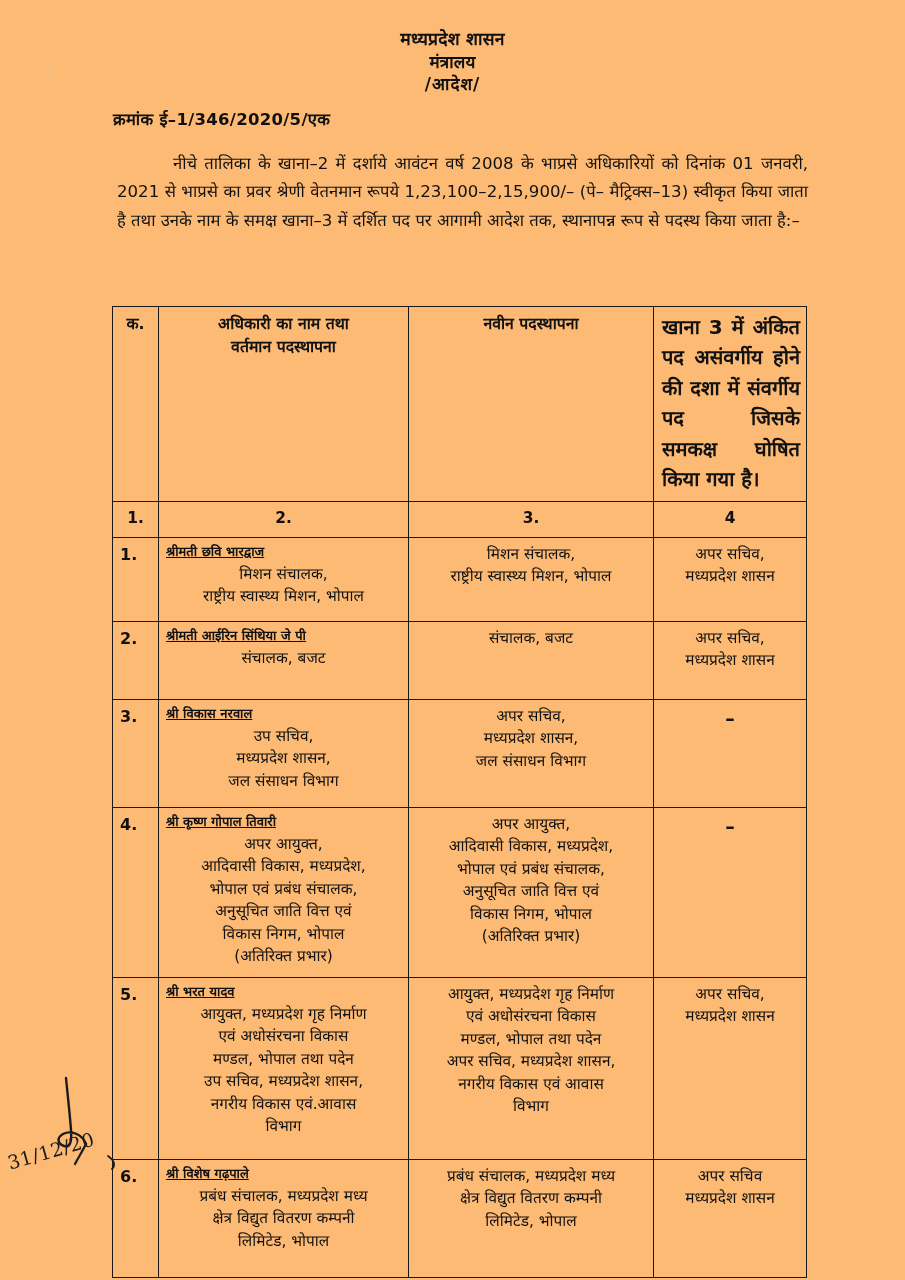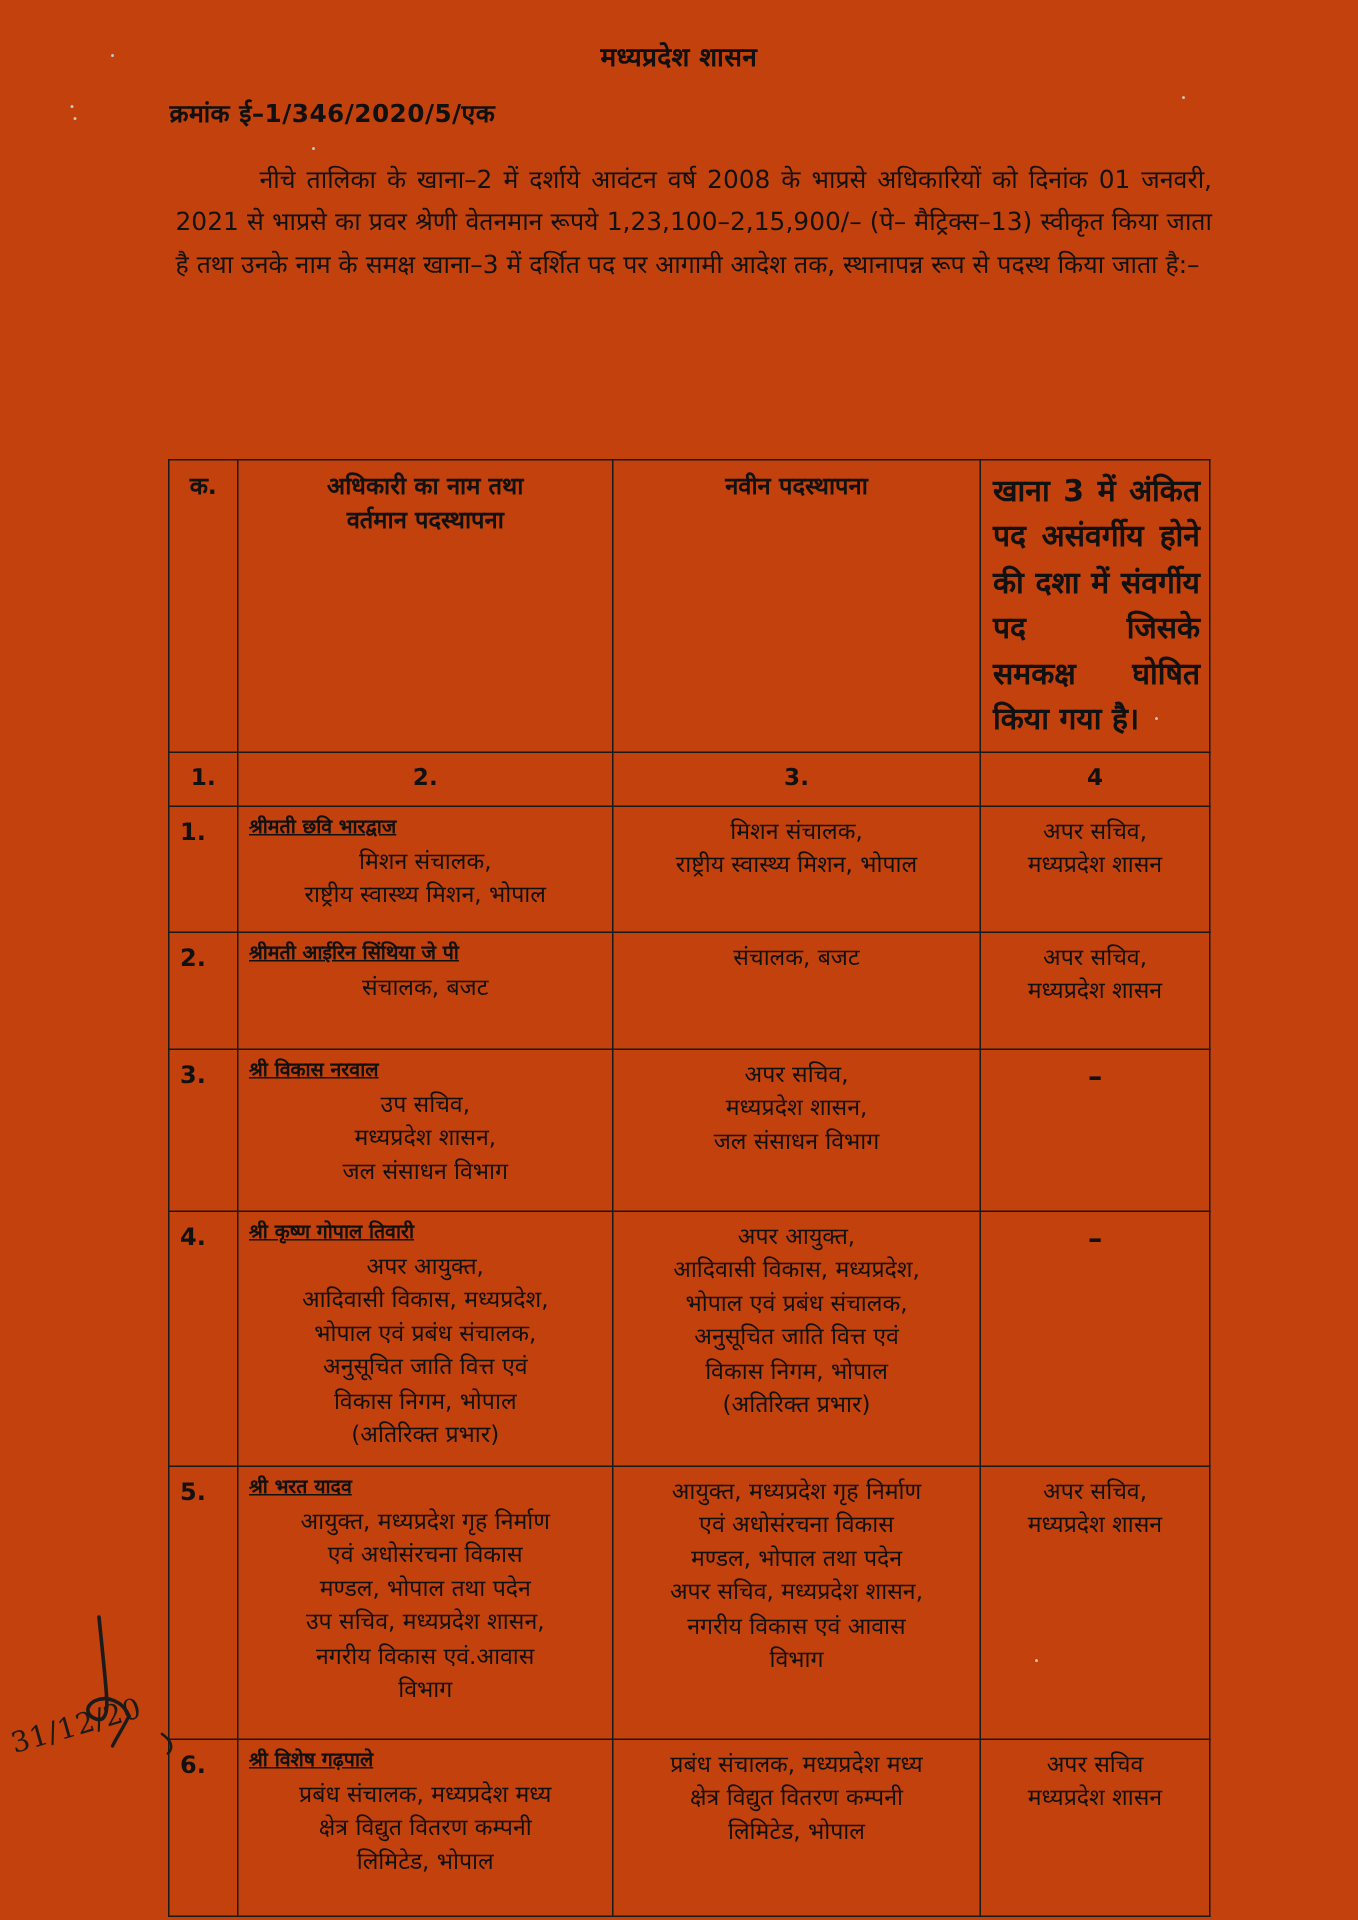--- a/index.html
+++ b/index.html
@@ -14,21 +14,21 @@
     font-family: "DejaVu Sans", "Liberation Sans", sans-serif;
     color: #141414;
     overflow: hidden;
   }
 
   .page {
     position: absolute;
     inset: 0;
     width: 905px;
     height: 1280px;
-    background: #c2410c;
+    background: #fdba74;
   }
 
   
   .header {
     padding-top: 28px;
     text-align: center;
     line-height: 1.30;
   }
   .header-line {
     font-size: 17.5px;
@@ -197,20 +197,22 @@
   <div class="speck" style="left:74px;  top:36px;  width:2px; height:2px;"></div>
   <div class="speck" style="left:47px;  top:70px;  width:2px; height:2px;"></div>
   <div class="speck" style="left:49px;  top:78px;  width:2px; height:2px;"></div>
   <div class="speck" style="left:208px; top:98px;  width:2px; height:2px;"></div>
   <div class="speck" style="left:788px; top:64px;  width:2px; height:2px;"></div>
   <div class="speck" style="left:770px; top:478px; width:2px; height:2px;"></div>
   <div class="speck" style="left:690px; top:1106px;width:2px; height:2px;"></div>
 
   <div class="header">
     <div class="header-line">मध्यप्रदेश शासन</div>
+    <div class="header-line small">मंत्रालय</div>
+    <div class="header-line order">/आदेश/</div>
   </div>
 
   <div class="ref-row">
     <span class="ref-no">क्रमांक ई–1/346/2020/5/एक</span>
   </div>
 
   <div class="body-para"><span class="indent"></span><span>नीचे तालिका के खाना–2 में दर्शाये आवंटन वर्ष 2008 के भाप्रसे अधिकारियों को दिनांक 01 जनवरी, 2021 से भाप्रसे का प्रवर श्रेणी वेतनमान रूपये 1,23,100–2,15,900/– (पे– मैट्रिक्स–13) स्वीकृत किया जाता है तथा उनके नाम के समक्ष खाना–3 में दर्शित पद पर आगामी आदेश तक, स्थानापन्न रूप से पदस्थ किया जाता है:–</span></div>
 
   <div class="tbl-wrap">
     <table class="order-table">

